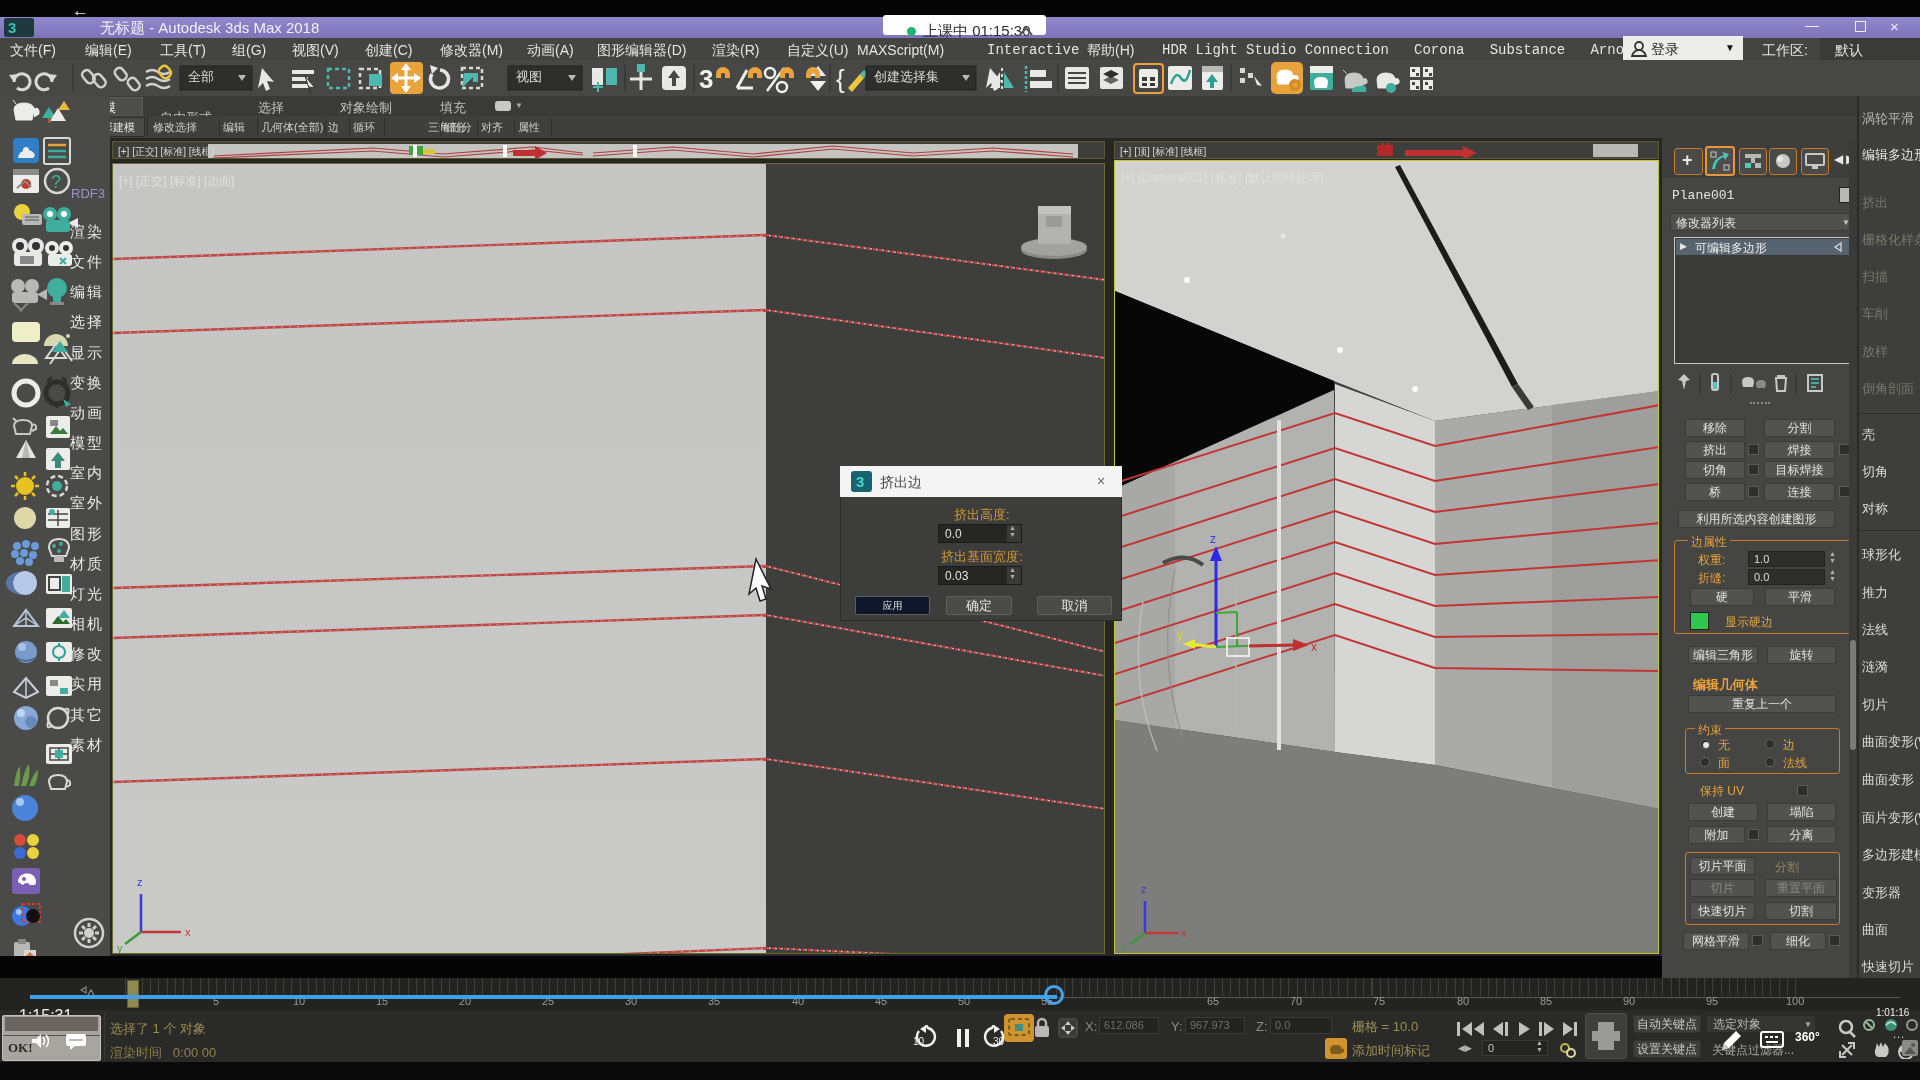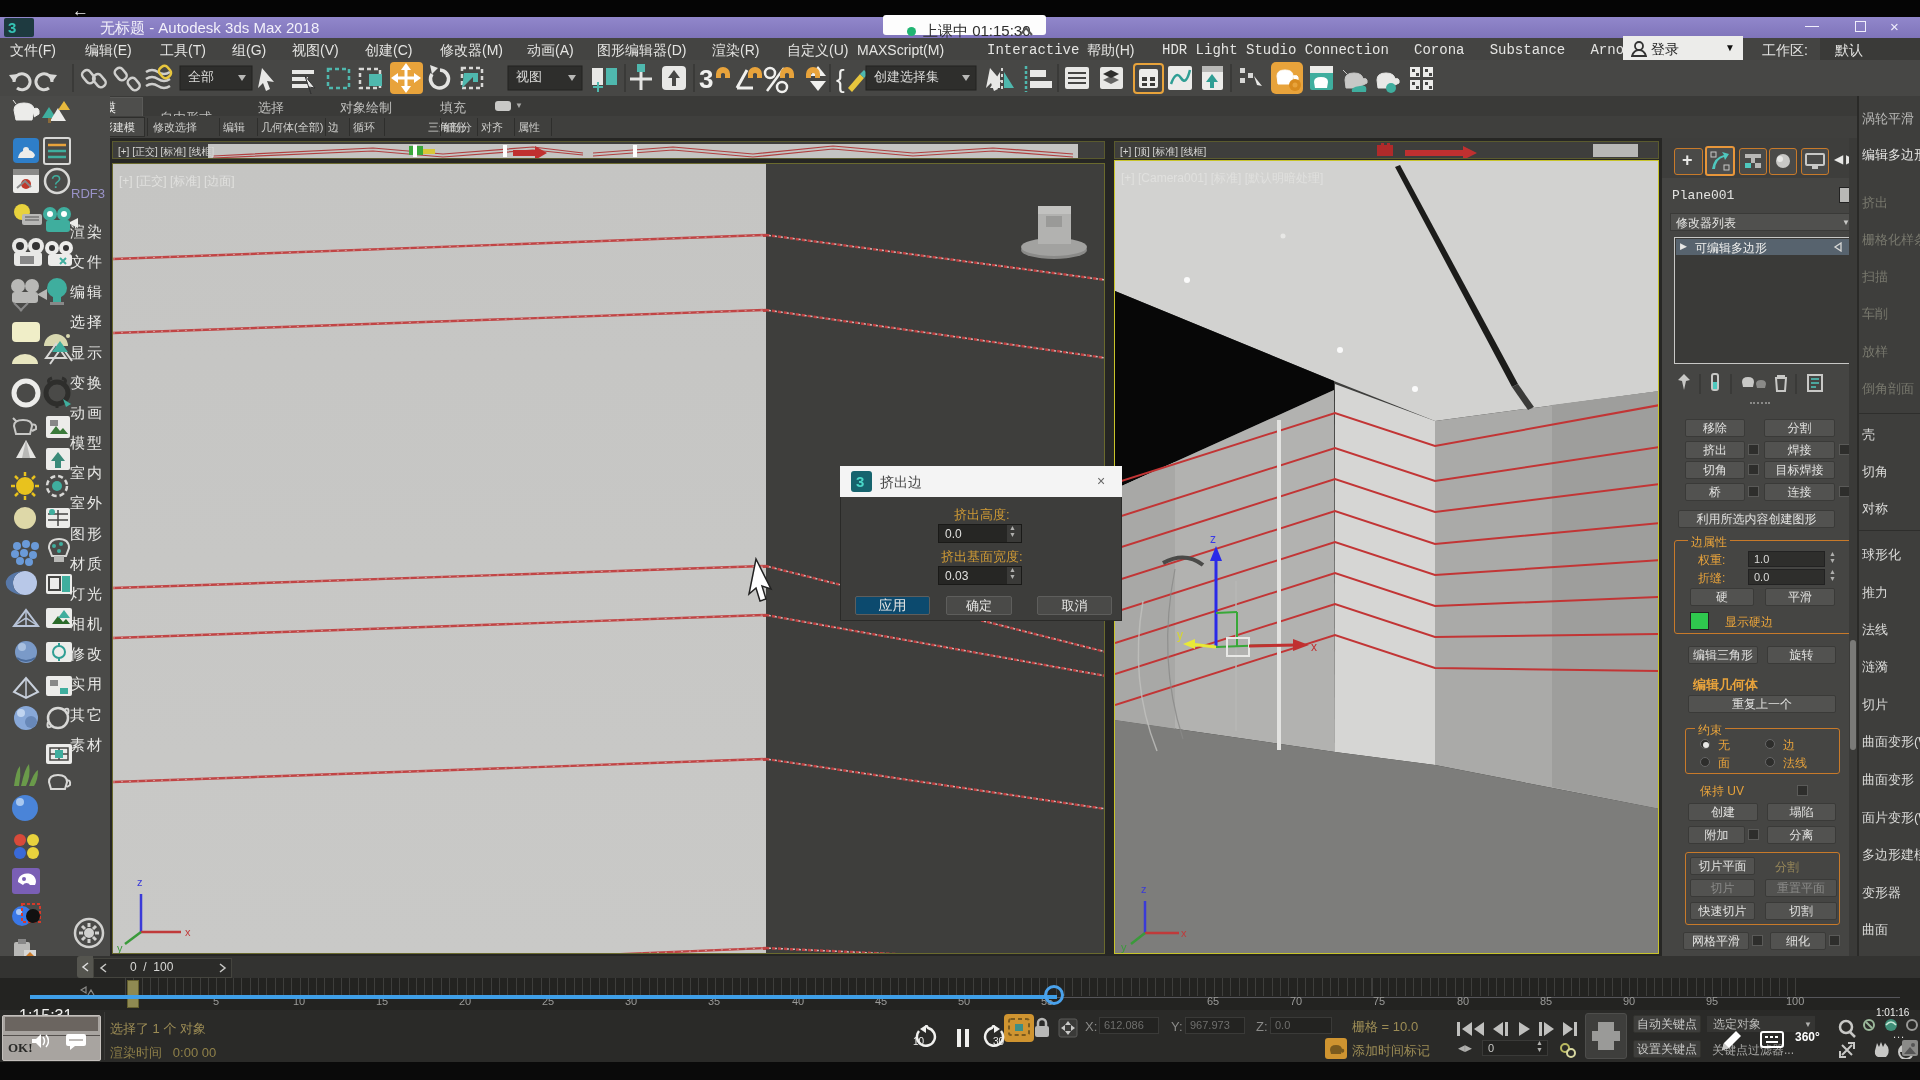--- a/index.html
+++ b/index.html
@@ -762,34 +762,20 @@
   <div class="txt" style="left:5px;top:637px;color:#dcdcda;font-size:13px;">曲面变形(W</div>
   <div class="txt" style="left:5px;top:675px;color:#dcdcda;font-size:13px;">曲面变形</div>
   <div class="txt" style="left:5px;top:713px;color:#dcdcda;font-size:13px;">面片变形(W</div>
   <div class="txt" style="left:5px;top:750px;color:#dcdcda;font-size:13px;">多边形建模</div>
   <div class="txt" style="left:5px;top:788px;color:#dcdcda;font-size:13px;">变形器</div>
   <div class="txt" style="left:5px;top:825px;color:#dcdcda;font-size:13px;">曲面</div>
   <div class="txt" style="left:5px;top:862px;color:#dcdcda;font-size:13px;">快速切片</div>
   <div class="txt" style="left:5px;top:900px;color:#dcdcda;font-size:13px;">路径变形(W</div>
 </div>
 
-<div class="abs" id="timeline" style="left:0;top:956px;width:1920px;height:22px;background:#333331;">
-  <div class="abs" style="left:77px;top:0px;width:16px;height:22px;background:#55554f;border-radius:3px 0 0 3px;"></div>
-      <svg class="abs" style="left:81px;top:6px;" width="8" height="10">
-        <path d="M7 1 L2 5 L7 9" stroke="#ddd" stroke-width="1.5" fill="none"></path>
-      </svg>
-  <div class="abs" style="left:93px;top:2px;width:139px;height:20px;background:#2b2b29;border:1px solid #44443e;"></div>
-  <svg class="abs" style="left:99px;top:7px;" width="8" height="10">
-        <path d="M7 1 L2 5 L7 9" stroke="#c8c8c6" stroke-width="1.5" fill="none"></path>
-      </svg>
-  <div class="txt" style="left:130px;top:4px;color:#d8d8d6;font-size:12px;">0&nbsp;&nbsp;/&nbsp;&nbsp;100</div>
-  <svg class="abs" style="left:219px;top:7px;" width="8" height="10">
-        <path d="M1 1 L6 5 L1 9" stroke="#c8c8c6" stroke-width="1.5" fill="none"></path>
-      </svg>
-</div>
 
 <div class="abs" id="ruler" style="left:0;top:978px;width:1920px;height:32px;background:#232321;">
   <div class="abs" style="left:125px;top:0;width:1678px;height:18px;background:repeating-linear-gradient(90deg,#3e3e3c 0px,#3e3e3c 1px,transparent 1px,transparent 8.31px);"></div>
   <div class="abs" style="left:90px;top:19px;width:1810px;height:1px;background:#55555a;"></div>
   <svg class="abs" style="left:80px;top:8px;" width="16" height="12">
         <path d="M1 4 l5 -3 l0 6 z M8 9 l3 -5 l3 5" stroke="#8a8a88" stroke-width="1.2" fill="none"></path>
       </svg>
   <div id="tlnums" style="position:absolute;left:0;top:17px;width:1920px;height:14px;color:#9a9a98;font-size:11px;">
     <span class="txt" style="left:130px;">0</span>
         <span class="txt" style="left:213px;">5</span>
@@ -964,21 +950,21 @@
     <div class="txt" style="left:113px;top:9px;color:#cf9a35;font-size:13px;">挤出高度:</div>
     <div class="abs" style="left:97px;top:27px;width:84px;height:19px;background:#262624;border:1px solid #1a1a18;"></div>
     <div class="txt" style="left:104px;top:30px;color:#e0e0de;font-size:12px;">0.0</div>
     <div class="abs" style="left:166px;top:28px;width:14px;height:17px;background:#3a3a38;"></div>
     <div class="txt" style="left:168px;top:27px;color:#b0b0ae;font-size:7px;">▲<br>▼</div>
     <div class="txt" style="left:100px;top:51px;color:#cf9a35;font-size:13px;">挤出基面宽度:</div>
     <div class="abs" style="left:97px;top:69px;width:84px;height:19px;background:#262624;border:1px solid #1a1a18;"></div>
     <div class="txt" style="left:104px;top:72px;color:#e0e0de;font-size:12px;">0.03</div>
     <div class="abs" style="left:166px;top:70px;width:14px;height:17px;background:#3a3a38;"></div>
     <div class="txt" style="left:168px;top:69px;color:#b0b0ae;font-size:7px;">▲<br>▼</div>
-    <div class="abs" style="left:14px;top:99px;width:75px;height:19px;background:#0c4a6e;border:1px solid #5e5e5c;border-radius:2px;text-align:center;color:#e6e6e4;font-size:14px;line-height:17px;">应用</div>
+    <div class="abs" style="left:14px;top:99px;width:75px;height:19px;background:#0f172a;border:1px solid #5e5e5c;border-radius:2px;text-align:center;color:#e6e6e4;font-size:10px;line-height:17px;">应用</div>
     <div class="abs" style="left:105px;top:99px;width:66px;height:19px;background:#4a4a48;border:1px solid #5e5e5c;border-radius:2px;text-align:center;color:#e6e6e4;font-size:13px;line-height:17px;">确定</div>
     <div class="abs" style="left:196px;top:99px;width:75px;height:19px;background:#4a4a48;border:1px solid #5e5e5c;border-radius:2px;text-align:center;color:#e6e6e4;font-size:13px;line-height:17px;">取消</div>
   </div>
 </div>
 
 <div class="abs" id="classbox" style="left:883px;top:15px;width:163px;height:20px;background:#fdfdfd;border-radius:3px;">
   <div class="abs" style="left:24px;top:12px;width:9px;height:9px;border-radius:50%;background:#21b573;"></div>
   <div class="txt" style="left:40px;top:7px;color:#2e2e2e;font-size:15px;">上课中 01:15:30</div>
   <svg class="abs" style="left:136px;top:12px;" width="14" height="9">
         <path d="M1 8 L7 1 L13 8" stroke="#555" stroke-width="2" fill="none"></path>

